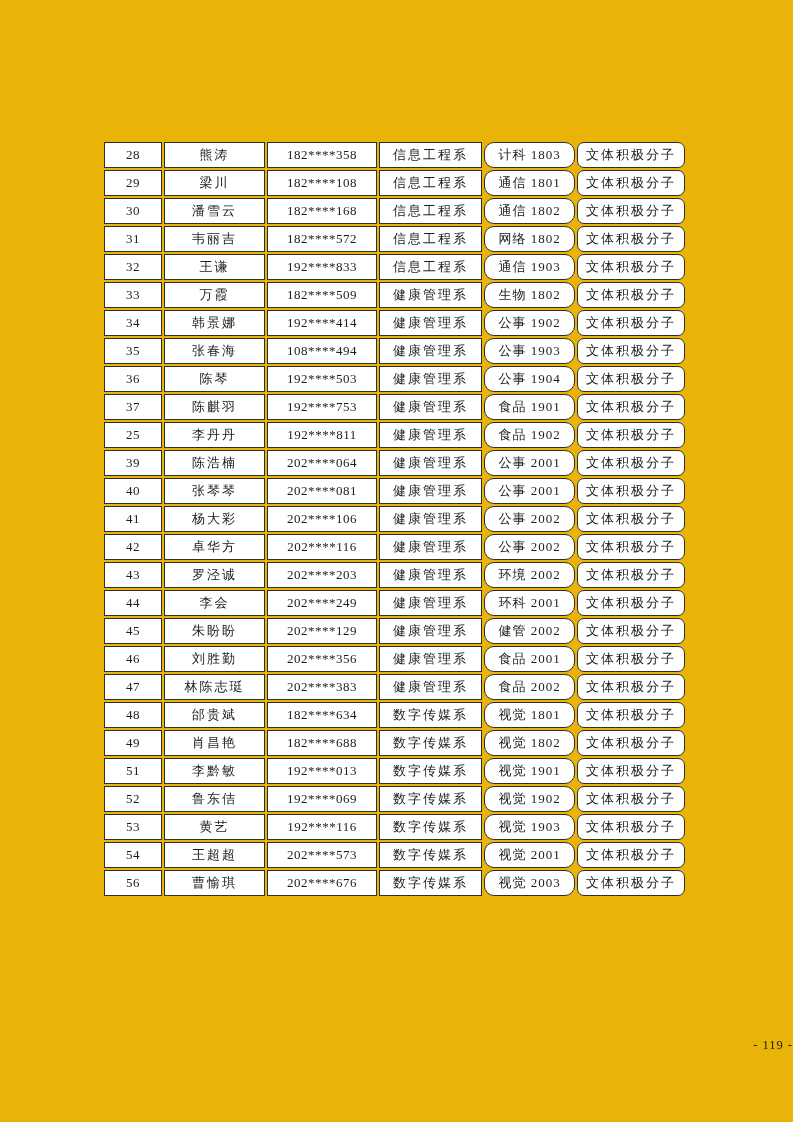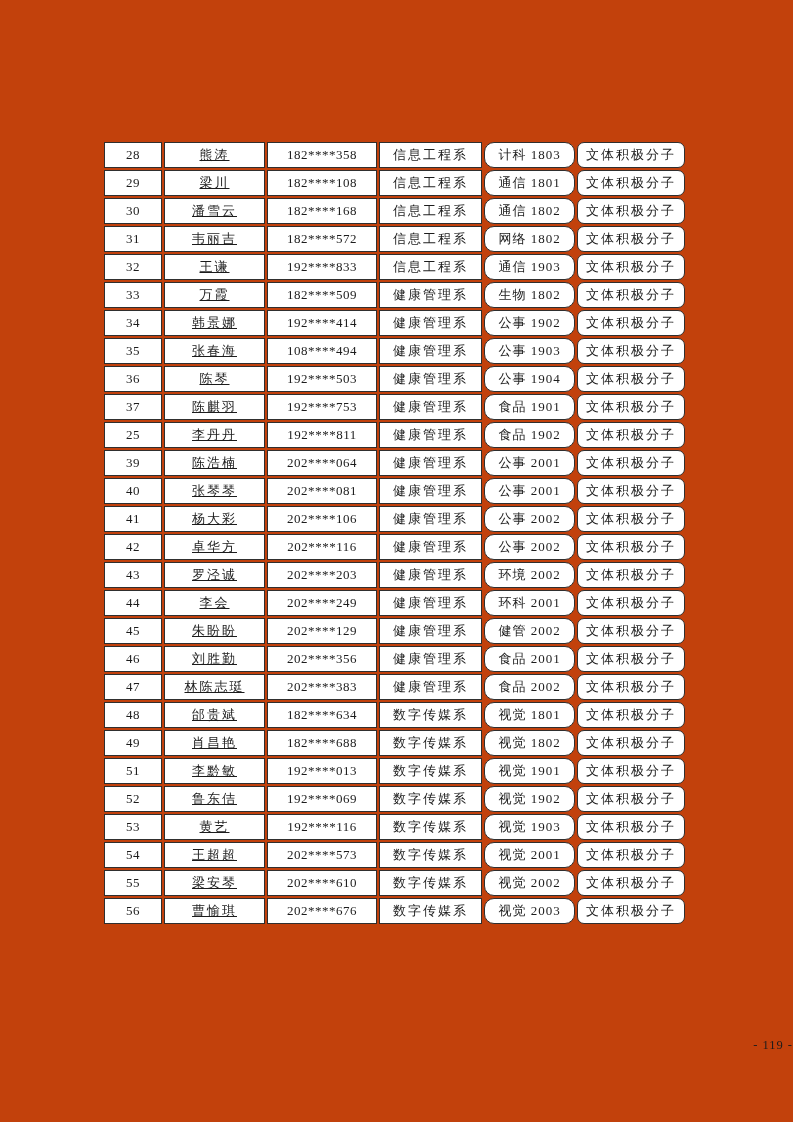--- a/index.html
+++ b/index.html
@@ -11,21 +11,21 @@
     width: 793px;
     height: 1122px;
     position: relative;
     font-family: "Liberation Serif", "DejaVu Serif", serif;
     color: #1c1c1c;
     overflow: hidden;
   }
   .doc-page {
     position: absolute;
     inset: 0;
-    background: #c2410c;
+    background: #eab308;
   }
   .award-table-wrap {
     position: absolute;
     left: 102px;
     top: 140px;
     width: 589px;
   }
   table.award-table {
     border-collapse: separate;
     border-spacing: 2px;
@@ -37,21 +37,21 @@
     height: 24px;
     line-height: 24px;
     text-align: center;
     vertical-align: middle;
     font-size: 13px;
     padding: 0;
     white-space: nowrap;
     overflow: hidden;
   }
   td.col-no     { width: 56px;  letter-spacing: 0.5px; }
-  td.col-name   { width: 99px;  letter-spacing: 2px; text-decoration: underline; }
+  td.col-name   { width: 99px;  letter-spacing: 2px; }
   td.col-id     { width: 108px; letter-spacing: 0.5px; }
   td.col-dept   { width: 101px; letter-spacing: 2px; font-size: 12.5px; }
   td.col-class  { width: 89px;  letter-spacing: 1px; font-size: 12.5px; border-radius: 10px; }
   td.col-award  { width: 106px; letter-spacing: 2px; font-size: 12.5px; border-radius: 7px; }
   .page-footer {
     position: absolute;
     left: 0;
     top: 1038px;
     width: 793px;
     text-align: right;
@@ -270,28 +270,20 @@
           </tr>
           <tr>
             <td class="col-no">54</td>
             <td class="col-name">王超超</td>
             <td class="col-id">202****573</td>
             <td class="col-dept">数字传媒系</td>
             <td class="col-class">视觉 2001</td>
             <td class="col-award">文体积极分子</td>
           </tr>
           <tr>
-            <td class="col-no">55</td>
-            <td class="col-name">梁安琴</td>
-            <td class="col-id">202****610</td>
-            <td class="col-dept">数字传媒系</td>
-            <td class="col-class">视觉 2002</td>
-            <td class="col-award">文体积极分子</td>
-          </tr>
-          <tr>
             <td class="col-no">56</td>
             <td class="col-name">曹愉琪</td>
             <td class="col-id">202****676</td>
             <td class="col-dept">数字传媒系</td>
             <td class="col-class">视觉 2003</td>
             <td class="col-award">文体积极分子</td>
           </tr>
         </tbody>
     </table>
   </div>

